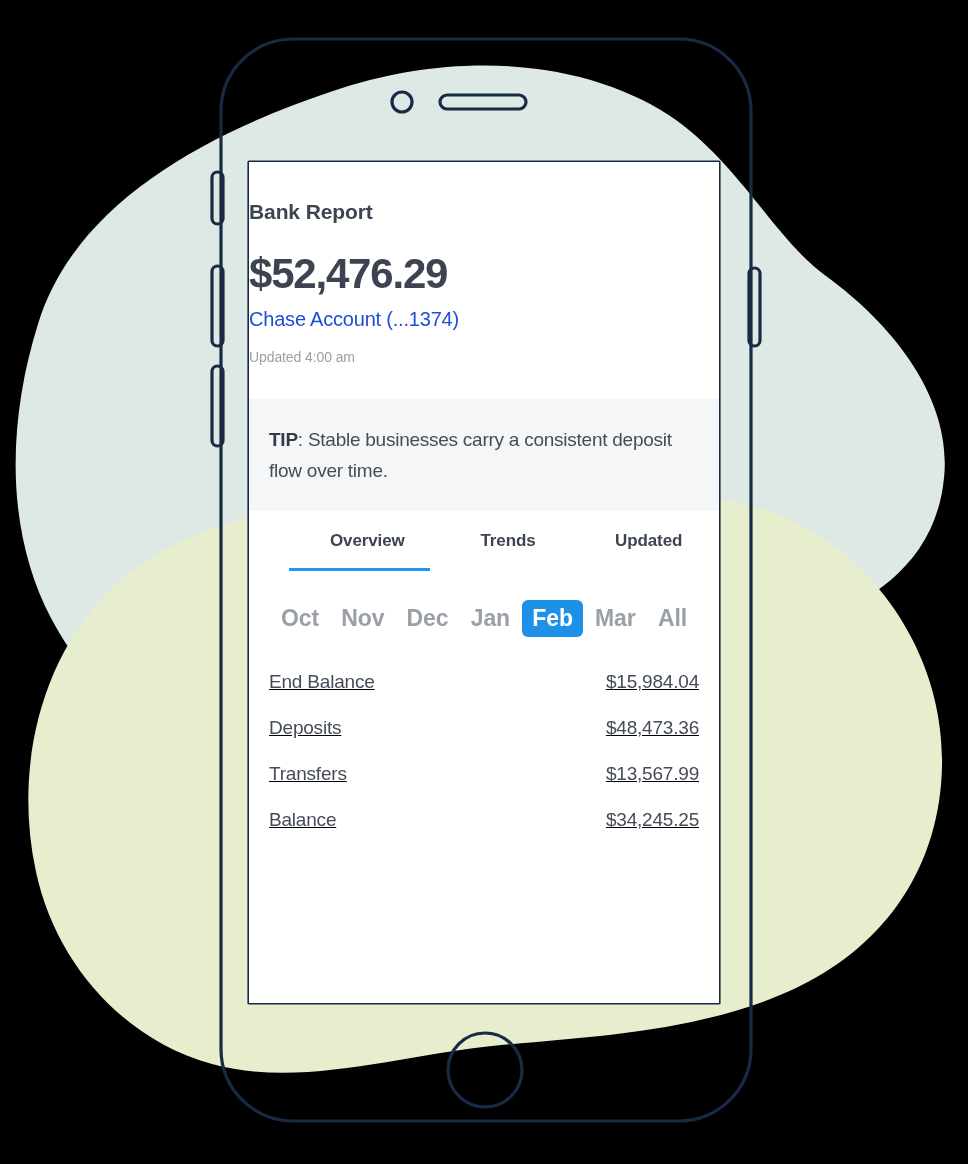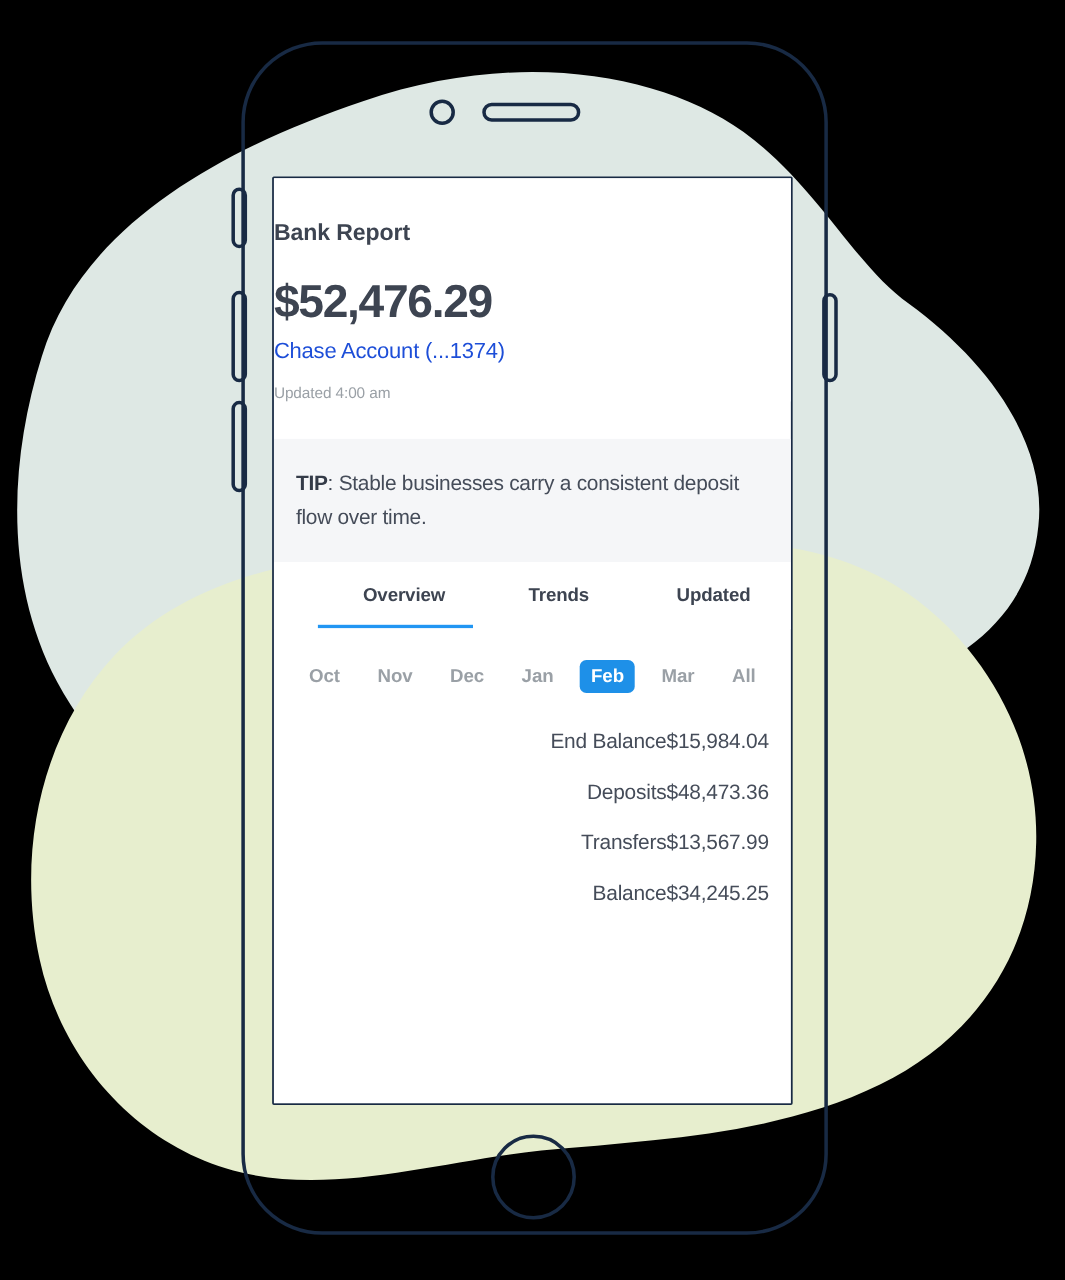--- a/index.html
+++ b/index.html
@@ -57,30 +57,31 @@
     content:"";position:absolute;left:-8px;right:8px;bottom:0;height:3px;
     background:#2196f3;
   }
 
   
   .months{
     display:flex;align-items:center;justify-content:space-between;
     padding:28px 22px 0 22px;
   }
   .chip{
-    font-size:17px;font-weight:700;color:#9aa0a6;letter-spacing:-.1px;
+    font-size:23px;font-weight:700;color:#9aa0a6;letter-spacing:-.1px;
     padding:6px 10px;border-radius:6px;cursor:pointer;line-height:1.1;
   }
   .chip.active{background:#1e90e8;color:#fff;}
 
   
   .rows{padding:22px 20px 0 20px;}
   .row{
-    display:flex;justify-content:flex-end;align-items:baseline;
+    display:flex;justify-content:space-between;align-items:baseline;
     padding:12px 0;
+    text-decoration:underline;
   }
   .row-label{font-size:19px;color:#454c59;letter-spacing:-.2px;}
   .row-value{font-size:19px;color:#454c59;letter-spacing:-.2px;}
 </style>
 </head>
 <body>
 
 <div id="stage">
 
   <svg class="layer" width="968" height="1164" viewBox="0 0 968 1164">

